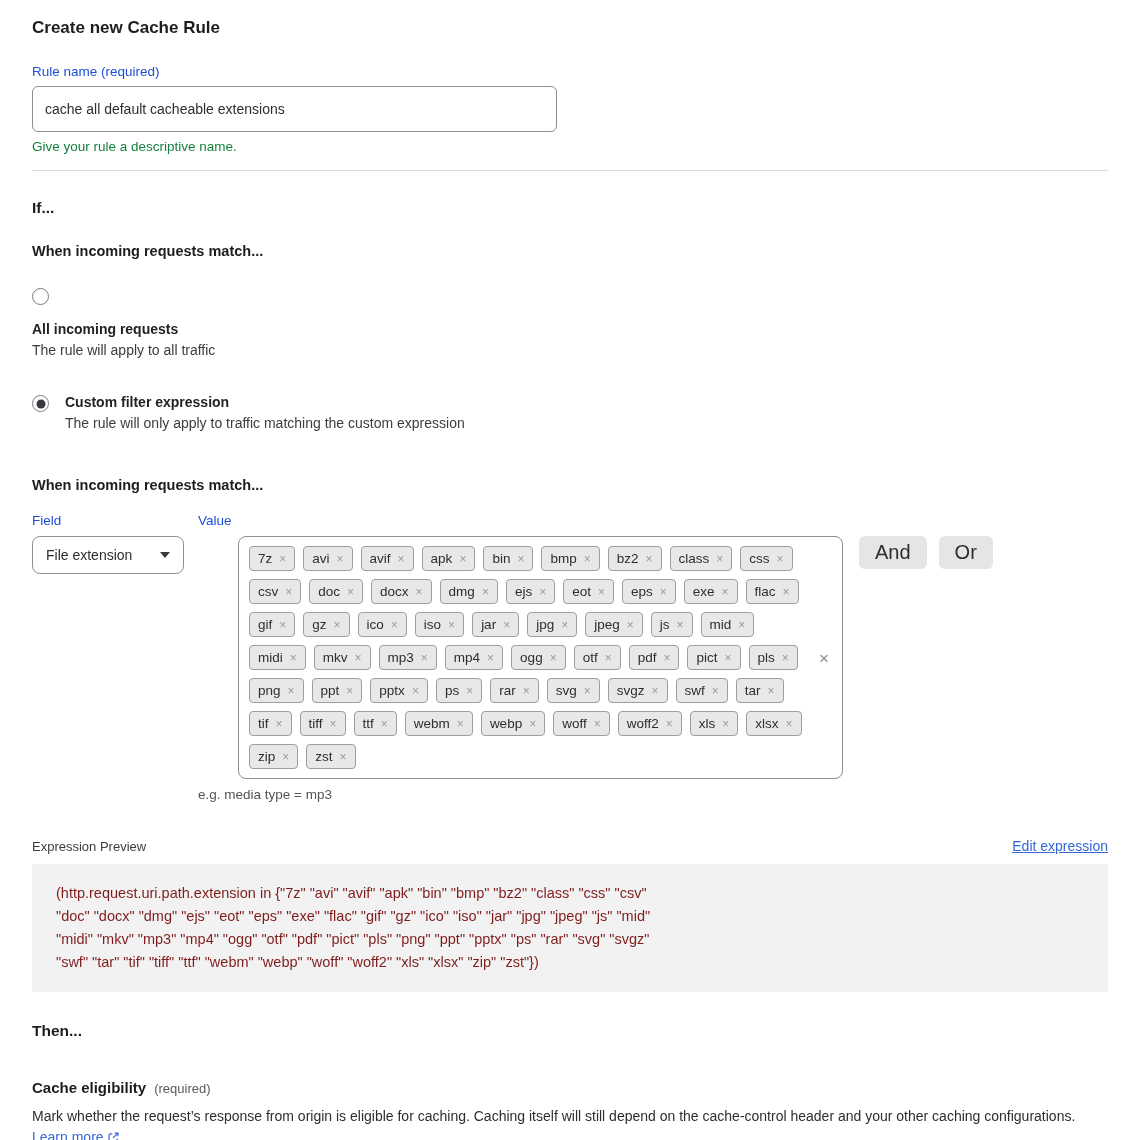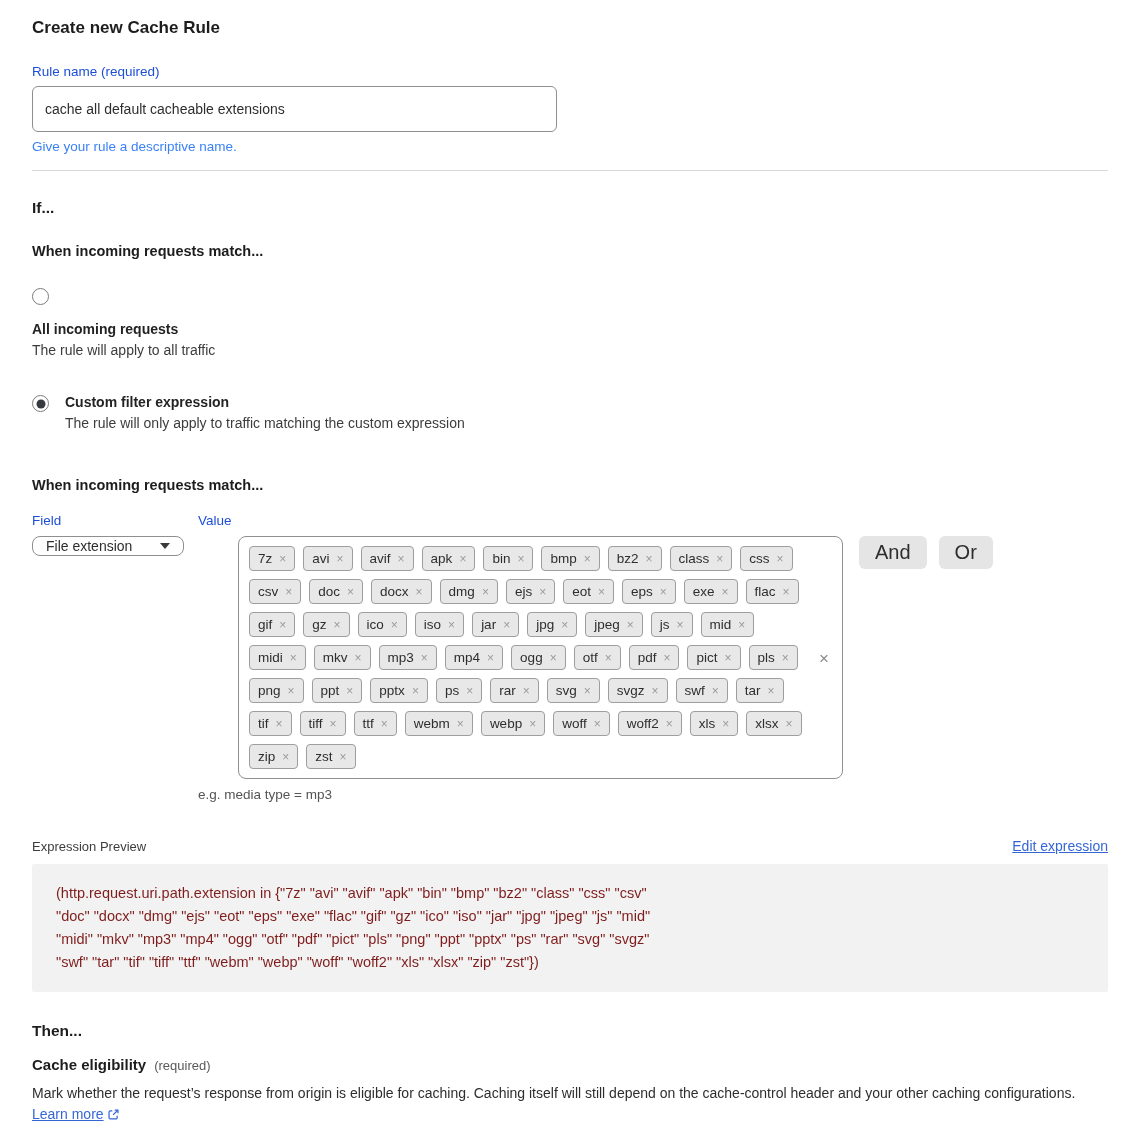--- a/index.html
+++ b/index.html
@@ -6,21 +6,21 @@
   html,body { width:1140px; height:1140px; background:#ffffff; overflow:hidden;
     font-family:"Liberation Sans", sans-serif; color:#303030; }
   .page { padding:18px 32px 0 32px; }
 
   h1.page-title { font-size:17px; font-weight:bold; color:#1d1d1d; margin-bottom:26px; }
 
   .field-label { font-size:13.5px; color:#1d4ed8; margin-bottom:7px; }
   .text-input { width:525px; height:46px; border:1px solid #8f8f8f; border-radius:6px;
     padding:0 12px; font-size:14px; color:#2e2e2e; font-family:"Liberation Sans", sans-serif;
     background:#fff; outline:none; }
-  .help-text { font-size:13.5px; color:#3b82f6; margin-top:7px; margin-bottom:16px; }
+  .help-text { font-size:13.5px; color:#15803d; margin-top:7px; margin-bottom:16px; }
 
   .divider { border:none; border-top:1px solid #d9d9d9; }
 
   .section-h { font-size:15.5px; font-weight:bold; color:#1d1d1d; }
   .sub-h { font-size:14.5px; font-weight:bold; color:#1d1d1d; }
 
   .if-h { margin-top:28px; margin-bottom:26px; }
   .match-h1 { margin-bottom:28px; }
 
   .radio-option { display:flex; gap:16px; align-items:flex-start; }
@@ -32,21 +32,21 @@
     box-shadow:0 0 0 2px #ffffff, 0 0 0 5px #4f86ec; margin-left:3px; margin-right:-3px; }
   .radio-label-strong { font-size:14px; font-weight:bold; color:#232323; }
   .radio-label { font-size:14px; color:#2e2e2e; }
   .radio-desc { font-size:14px; color:#3c3c3c; margin-top:5px; }
   .opt-1 { margin-bottom:36px;flex-direction:column; }
   .opt-2 { margin-bottom:46px; }
 
   .match-h2 { margin-bottom:20px; }
   .builder-row { display:flex; align-items:flex-start; gap:14px; }
   .builder-col .field-label { margin-bottom:8px; }
-  .select-box { height:20px; border:1px solid #8f8f8f; border-radius:8px; background:#fff;
+  .select-box { height:38px; border:1px solid #8f8f8f; border-radius:8px; background:#fff;
     display:flex; align-items:center; justify-content:space-between; padding:0 13px;
     font-size:14px; color:#2e2e2e; cursor:pointer; }
   .select-field { width:152px; }
   .select-operator { width:156px; }
   .caret { width:0; height:0; border-left:5px solid transparent; border-right:5px solid transparent;
     border-top:6px solid #3a3a3a; }
 
   .value-box { width:605px; min-height:210px; border:1px solid #8f8f8f; border-radius:8px;
     background:#fff; padding:9px 42px 9px 10px; position:relative;margin-left:40px; }
   .tag-list { display:flex; flex-wrap:wrap; gap:8px 8px; width:560px; }
@@ -67,21 +67,21 @@
   .preview-label { font-size:13px; color:#3d3d3d; }
   .link { color:#3566d6; text-decoration:underline; cursor:pointer; }
   .edit-link { font-size:14px; }
 
   .code-block { background:#f2f2f2; padding:18px 24px; font-family:Liberation Sans, sans-serif;
     font-size:14.5px; color:#7f1d1d; line-height:1.58; border-radius:2px; }
   .code-line { white-space:pre-wrap; word-break:break-word; }
 
   .then-h { margin-top:30px; margin-bottom:16px; }
   .elig-row { display:flex; align-items:baseline; gap:8px; margin-bottom:10px; }
-  .elig-title { font-size:15px; font-weight:bold; color:#1d1d1d; }
+  .elig-title { font-size:15px; font-weight:bold; color:#1d1d1d;margin-top:23px; }
   .elig-required { font-size:13px; color:#595959; }
   .elig-desc { font-size:14px; color:#2e2e2e; line-height:1.55; max-width:1076px; margin-bottom:16px; }
   .ext-icon { display:inline-block; vertical-align:-2px; margin-left:3px; }
 
   .cache-opt { display:flex; gap:16px; align-items:center; }
   .cache-opt-1 { margin-bottom:20px; }
   .cache-opt-2 { margin-bottom:18px; }
 </style>
 </head>
 <body>

